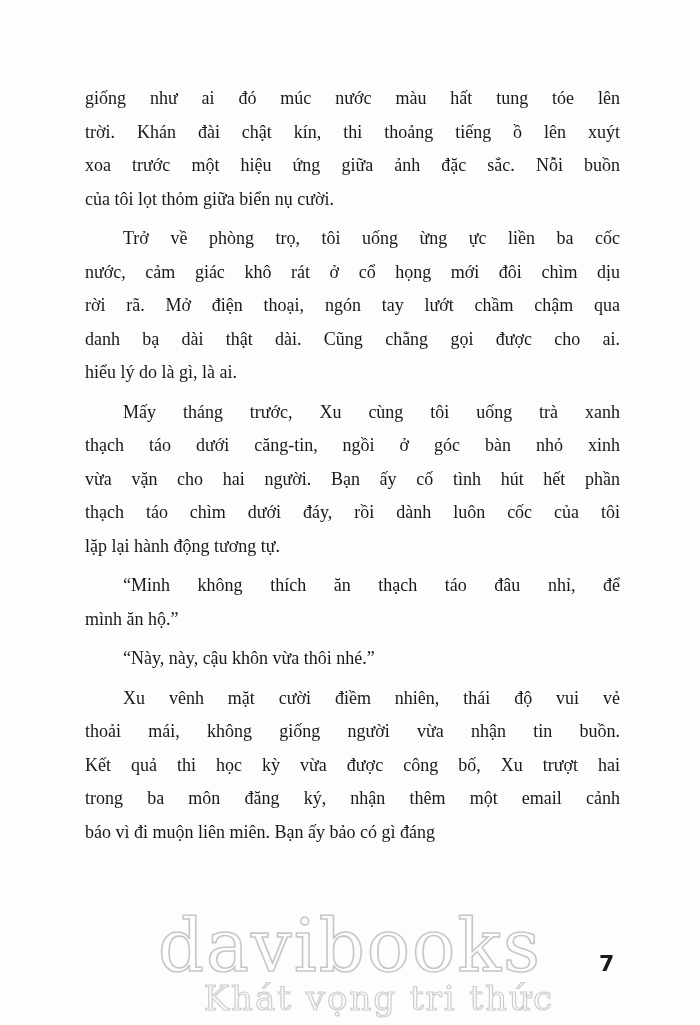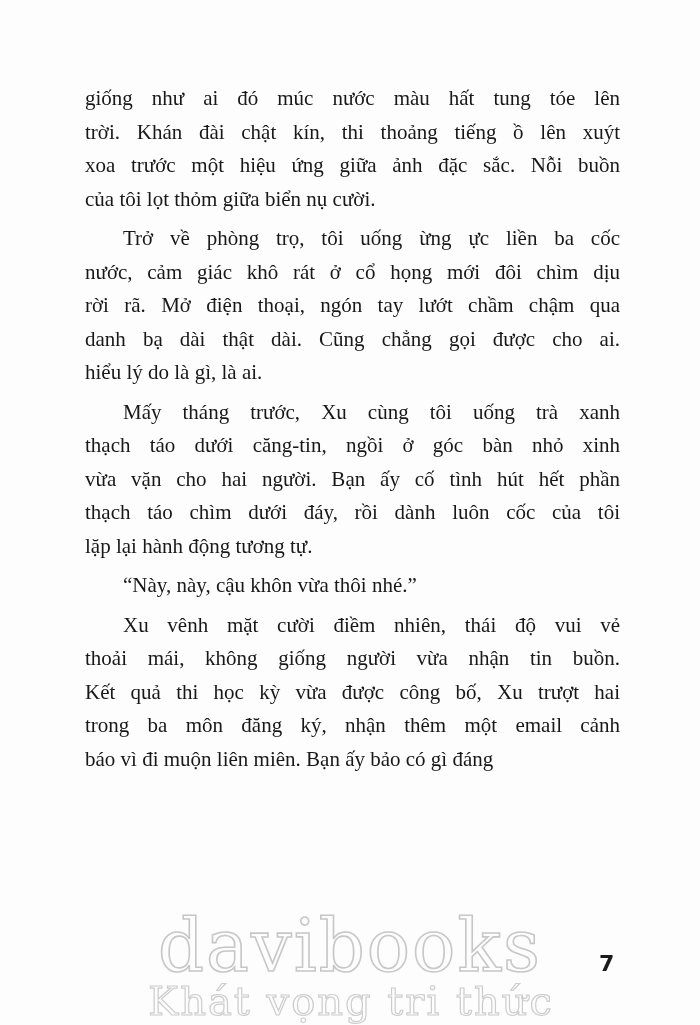--- a/index.html
+++ b/index.html
@@ -18,21 +18,21 @@
     position: absolute;
     inset: 0;
     background: #fdfdfd;
   }
   .body-text {
     position: absolute;
     top: 82px;
     left: 85px;
     width: 535px;
     color: #181818;
-    font-size: 21px;
+    font-size: 18px;
     line-height: 33.5px;
   }
   .para {
     margin: 0 0 6px 0;
   }
   .line {
     text-align: justify;
     text-align-last: justify;
     white-space: normal;
     overflow: hidden;
@@ -56,21 +56,21 @@
     color: transparent;
     -webkit-text-stroke: 1.6px #c7c7c7;
     white-space: nowrap;
     pointer-events: none;
   }
   .watermark-tagline {
     position: absolute;
     top: 981px;
     right: 146px;
     font-family: "DejaVu Serif", serif;
-    font-size: 40px;
+    font-size: 34px;
     line-height: 1;
     letter-spacing: 2px;
     color: transparent;
     -webkit-text-stroke: 1.2px #cdcdcd;
     white-space: nowrap;
     pointer-events: none;
     margin-left: 45px;
   }
   .page-number {
     position: absolute;
@@ -102,20 +102,24 @@
         <div class="line last">hiểu lý do là gì, là ai.</div>
       </div>
       <div class="para">
         <div class="line indent">Mấy tháng trước, Xu cùng tôi uống trà xanh</div>
         <div class="line">thạch táo dưới căng-tin, ngồi ở góc bàn nhỏ xinh</div>
         <div class="line">vừa vặn cho hai người. Bạn ấy cố tình hút hết phần</div>
         <div class="line">thạch táo chìm dưới đáy, rồi dành luôn cốc của tôi</div>
         <div class="line last">lặp lại hành động tương tự.</div>
       </div>
       <div class="para">
+        <div class="line indent">“Minh không thích ăn thạch táo đâu nhỉ, để</div>
+        <div class="line last">mình ăn hộ.”</div>
+      </div>
+      <div class="para">
         <div class="line last indent">“Này, này, cậu khôn vừa thôi nhé.”</div>
       </div>
       <div class="para">
         <div class="line indent">Xu vênh mặt cười điềm nhiên, thái độ vui vẻ</div>
         <div class="line">thoải mái, không giống người vừa nhận tin buồn.</div>
         <div class="line">Kết quả thi học kỳ vừa được công bố, Xu trượt hai</div>
         <div class="line">trong ba môn đăng ký, nhận thêm một email cảnh</div>
         <div class="line last">báo vì đi muộn liên miên. Bạn ấy bảo có gì đáng</div>
       </div>
     </div>

